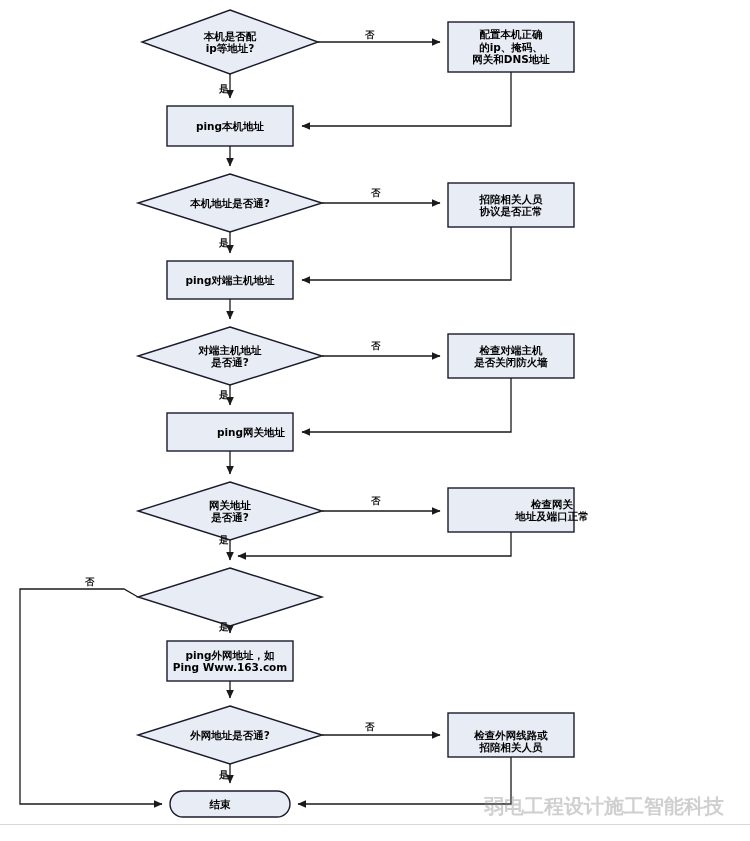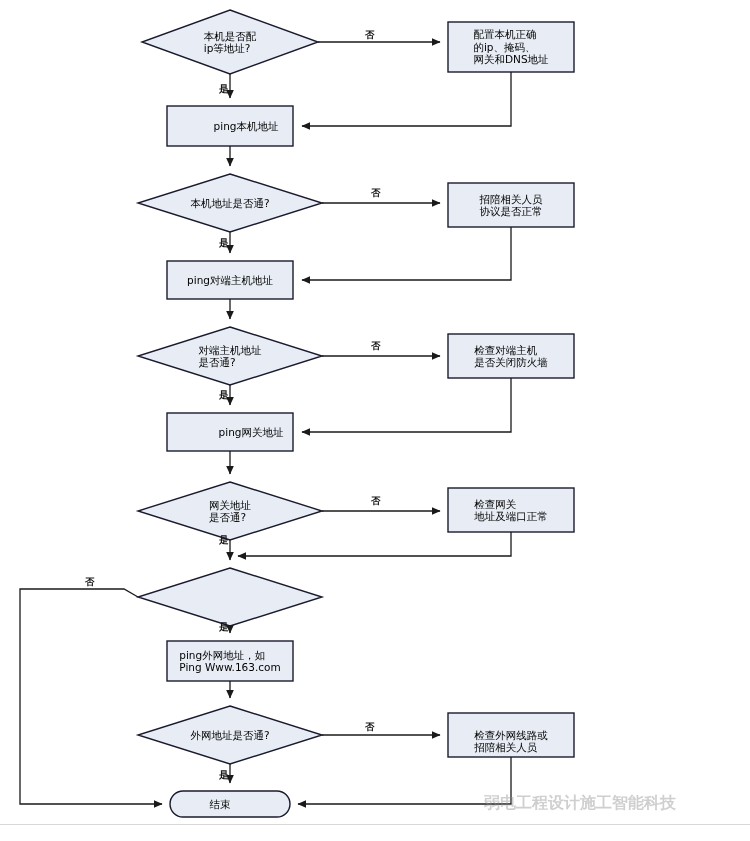--- a/index.html
+++ b/index.html
@@ -24,23 +24,23 @@
     position: absolute;
     left: 0; top: 0;
     width: 750px;
     height: 841px;
   }
   .node-label {
     position: absolute;
     display: flex;
     align-items: center;
     justify-content: center;
-    text-align: left;
+    text-align: center;
     color: #000;
-    font-weight: normal;
+    font-weight: bold;
     line-height: 1.18;
     pointer-events: none;
     white-space: pre-line;
   }
   .lbl-decision { font-size: 10.5px; }
   .lbl-process  { font-size: 10.5px; }
   .lbl-terminal { font-size: 10.5px; }
   .edge-label {
     position: absolute;
     font-size: 9.5px;
@@ -59,21 +59,21 @@
     font-weight: bold;
     letter-spacing: 0px;
     display: flex;
     align-items: center;
     opacity: 0.92;
   }
   .watermark .wm-ghost {
     position: absolute;
     left: 6px;
     top: -4px;
-    font-size: 16px;
+    font-size: 20px;
     font-weight: bold;
     color: #8d8d8d;
     opacity: 0.45;
   }
   .watermark .wm-main {
     position: relative;
     z-index: 2;
     white-space: nowrap;
   }
   .wm-circle {
@@ -187,41 +187,41 @@
     </g>
   </svg>
 
   <div class="node-label lbl-decision" style="left:160px; top:24px; width:140px; height:36px;">本机是否配
 ip等地址?</div>
 
   <div class="node-label lbl-process" style="left:448px; top:22px; width:126px; height:50px;">配置本机正确
 的ip、掩码、
 网关和DNS地址</div>
 
-  <div class="node-label lbl-process" style="left:167px; top:106px; width:126px; height:40px;padding-left:16px;">ping本机地址</div>
+  <div class="node-label lbl-process" style="left:167px; top:106px; width:126px; height:40px;">ping本机地址</div>
 
   <div class="node-label lbl-decision" style="left:152px; top:188px; width:156px; height:30px;">本机地址是否通?</div>
 
   <div class="node-label lbl-process" style="left:448px; top:183px; width:126px; height:44px;">招陪相关人员
 协议是否正常</div>
 
   <div class="node-label lbl-process" style="left:167px; top:261px; width:126px; height:38px;">ping对端主机地址</div>
 
   <div class="node-label lbl-decision" style="left:158px; top:338px; width:144px; height:36px;">对端主机地址
 是否通?</div>
 
   <div class="node-label lbl-process" style="left:448px; top:334px; width:126px; height:44px;">检查对端主机
 是否关闭防火墙</div>
 
   <div class="node-label lbl-process" style="left:167px; top:413px; width:126px; height:38px;margin-left:21px;">ping网关地址</div>
 
   <div class="node-label lbl-decision" style="left:166px; top:493px; width:128px; height:36px;">网关地址
 是否通?</div>
 
-  <div class="node-label lbl-process" style="left:448px; top:488px; width:126px; height:44px;">检查网关
+  <div class="node-label lbl-process" style="left:448px; top:488px; width:126px; height:44px;padding-left:41px;">检查网关
 地址及端口正常</div>
 
 
   <div class="node-label lbl-process" style="left:165px; top:641px; width:130px; height:40px;">ping外网地址，如
 Ping Www.163.com</div>
 
   <div class="node-label lbl-decision" style="left:152px; top:720px; width:156px; height:30px;">外网地址是否通?</div>
 
   <div class="node-label lbl-process" style="left:448px; top:713px; width:126px; height:56px;">检查外网线路或
 招陪相关人员</div>

